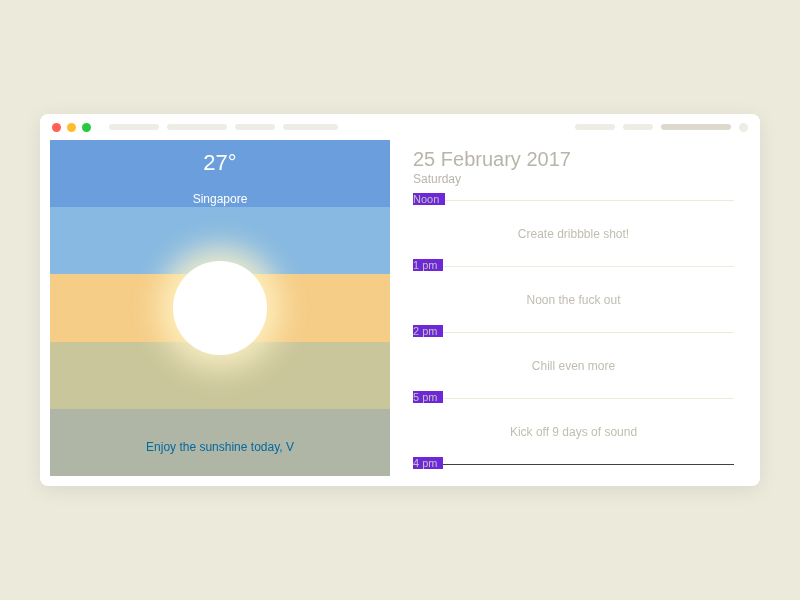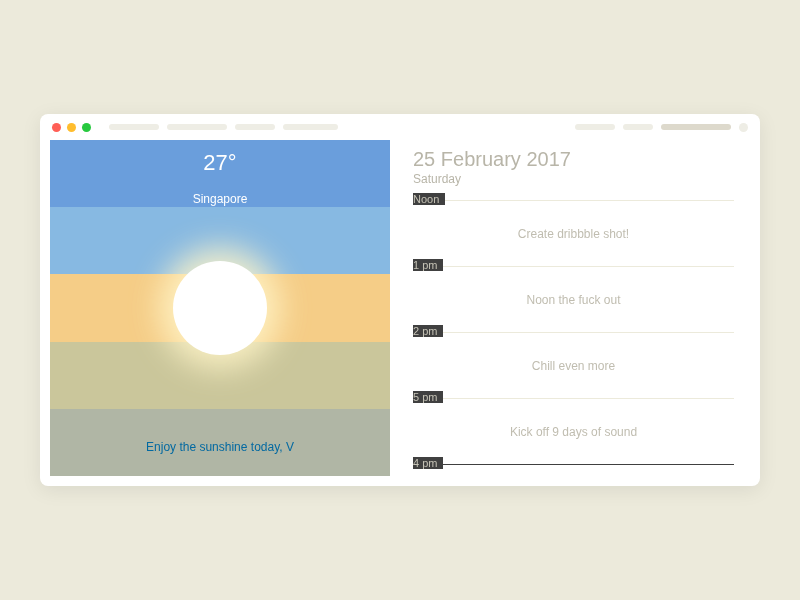--- a/index.html
+++ b/index.html
@@ -166,21 +166,21 @@
       position: relative;
       border-top: 1px solid #eceadb;
     }
     
     .time-label {
       position: absolute;
       top: -8px;
       left: 0;
       font-size: 11px;
       color: #c5c2b5;
-      background: #404040;
+      background: #6d28d9;
       padding-right: 6px;
     }
     
     .event {
       position: absolute;
       top: 50%;
       left: 50%;
       transform: translate(-50%, -50%);
       font-size: 12px;
       color: #c0bdb0;

